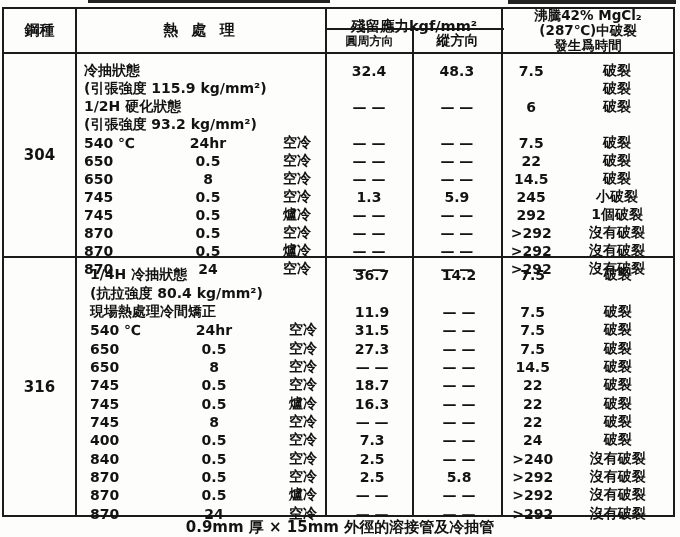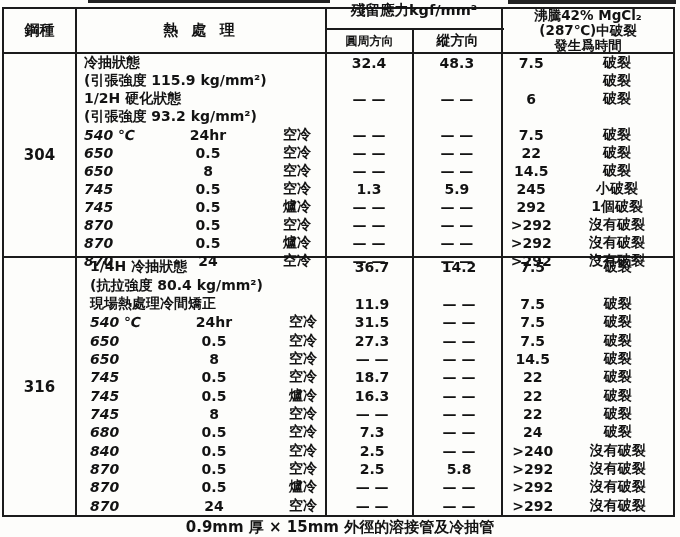--- a/index.html
+++ b/index.html
@@ -10,40 +10,40 @@
     font-family:"DejaVu Sans", sans-serif;
   }
   .line { position:absolute; background:#1b1b1b; }
   .artifact { position:absolute; background:#222; }
   .cell {
     position:absolute; display:flex; align-items:center; justify-content:center;
     text-align:center; font-weight:700;
   }
   .h-steel { left:4px; top:9px; width:71px; height:43px; font-size:15px; }
   .h-heat  { left:77px; top:9px; width:248px; height:43px; font-size:15px; letter-spacing:4px; }
-  .h-stress{ left:327px; top:0; width:174px; height:20px; font-size:14.5px; }
+  .h-stress{ left:327px; top:16px; width:174px; height:20px; font-size:14.5px; }
   .h-sub1  { left:327px; top:30px; width:85px; height:22px; font-size:12px; }
   .h-sub2  { left:414px; top:30px; width:87px; height:22px; font-size:14px; }
   .h-env   { left:503px; top:8px; width:170px; height:45px; font-size:13.5px;
              flex-direction:column; line-height:15px; }
   .steel-label { font-size:15px; }
   .steel-0 { left:4px; top:54px; width:71px; height:202px; }
   .steel-1 { left:4px; top:258px; width:71px; height:257px; }
-  .rows { position:absolute; left:77px; width:596px; display:flex; flex-direction:column; }
+  .rows { position:absolute; left:77px; width:596px; display:flex; flex-direction:column;margin-top:8px; }
   .rows-0 { top:54px; height:202px; }
   .rows-1 { top:258px; height:257px;padding-left:6px; }
   .row { flex:1; display:flex; align-items:center; font-weight:700; font-size:14px; }
   .c { height:100%; display:flex; align-items:center; }
   .c-heat { width:249px; }
   .c-s1 { width:87px; justify-content:center; }
   .c-s2 { width:89px; justify-content:center; }
   .c-time { width:60px; justify-content:center; }
   .c-res { width:112px; justify-content:center; }
   .desc { padding-left:7px; white-space:nowrap; }
-  .temp { width:92px; padding-left:7px;font-style:italic; }
+  .temp { width:92px; padding-left:7px; }
   .dur  { width:78px; display:flex; justify-content:center; }
   .cool { padding-left:36px; }
   .footer {
     position:absolute; left:0; top:518px; width:680px; text-align:center;
     font-weight:700; font-size:15px;
   }
 </style>
 </head>
 <body>
 
@@ -293,21 +293,21 @@
           <span class="dur">8</span>
           <span class="cool">空冷</span>
         </div>
         <div class="c c-s1">— —</div>
         <div class="c c-s2">— —</div>
         <div class="c c-time">22</div>
         <div class="c c-res">破裂</div>
       </div>
       <div class="row">
         <div class="c c-heat">
-          <span class="temp">680</span>
+          <span class="temp">400</span>
           <span class="dur">0.5</span>
           <span class="cool">空冷</span>
         </div>
         <div class="c c-s1">7.3</div>
         <div class="c c-s2">— —</div>
         <div class="c c-time">24</div>
         <div class="c c-res">破裂</div>
       </div>
       <div class="row">
         <div class="c c-heat">

